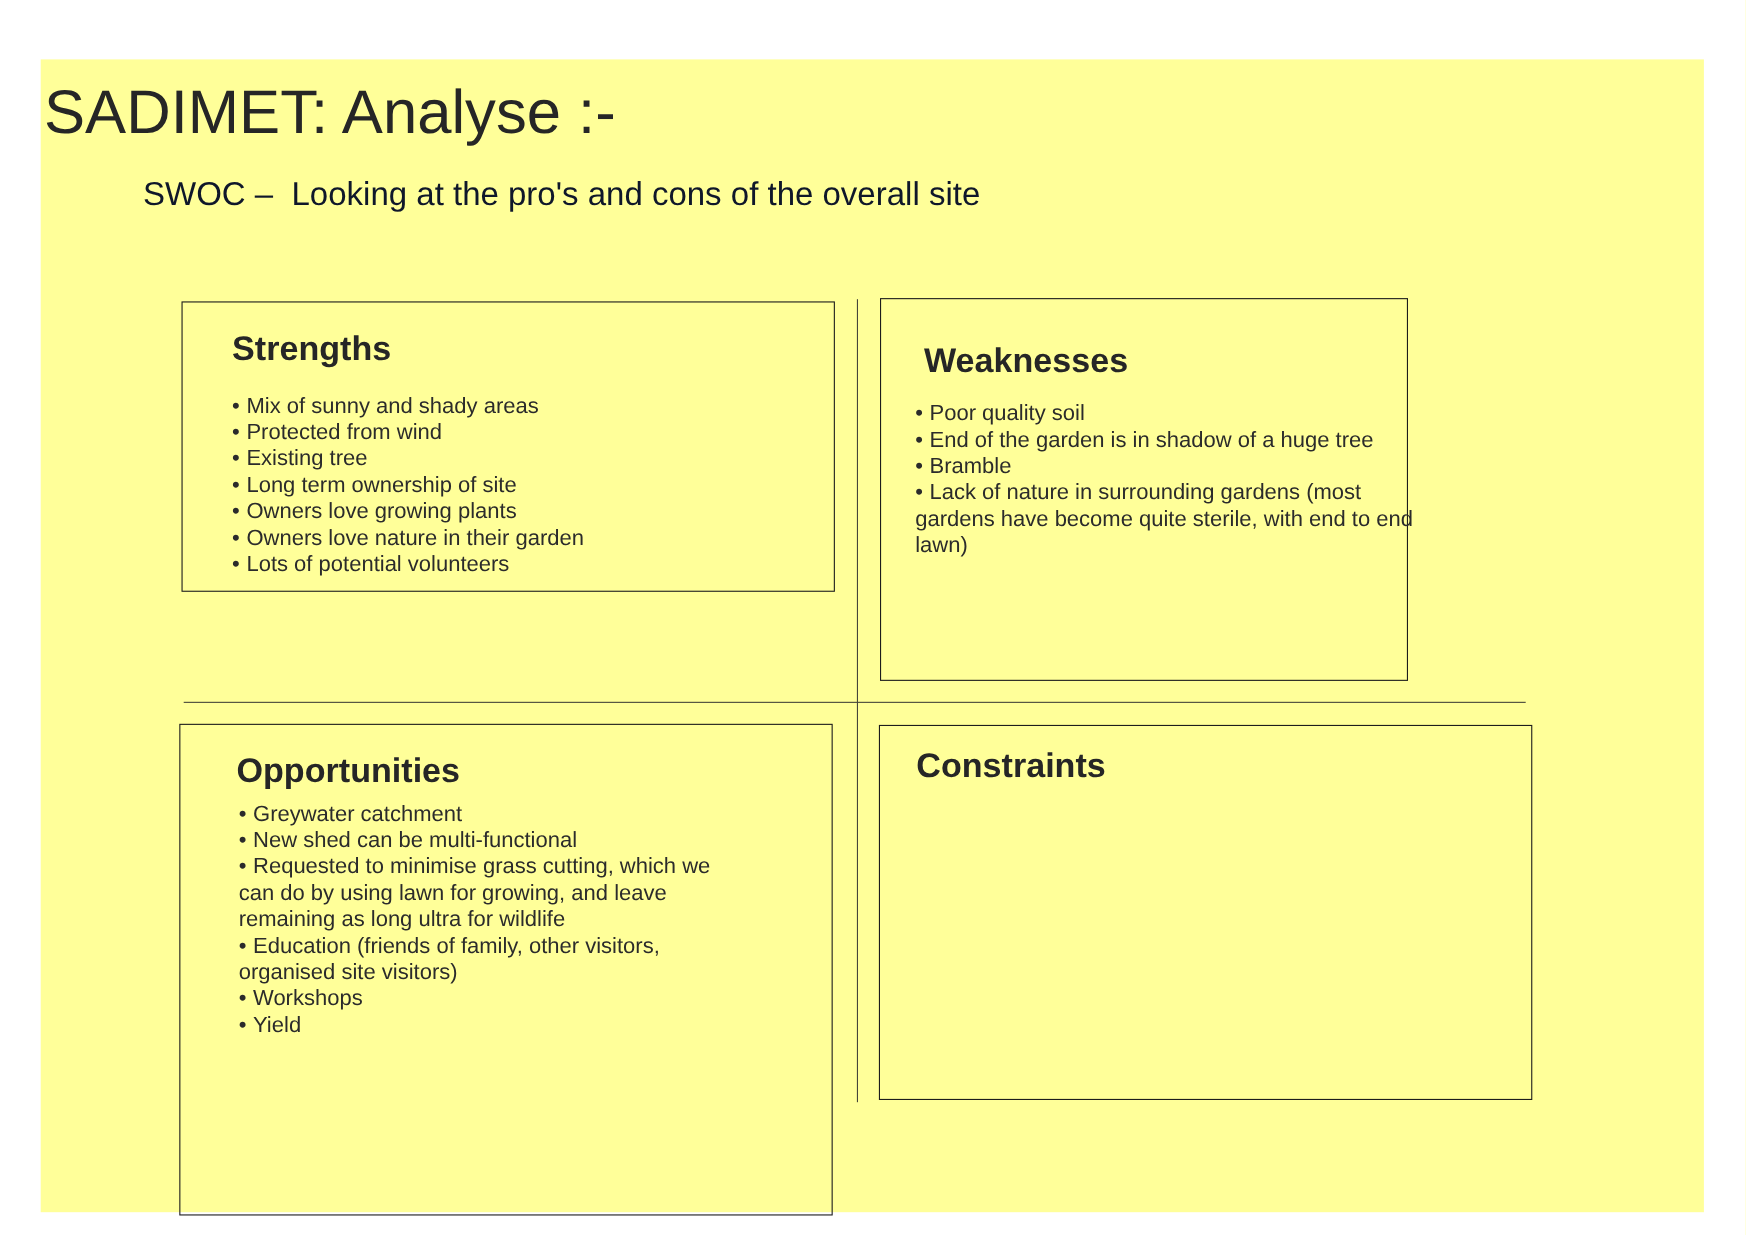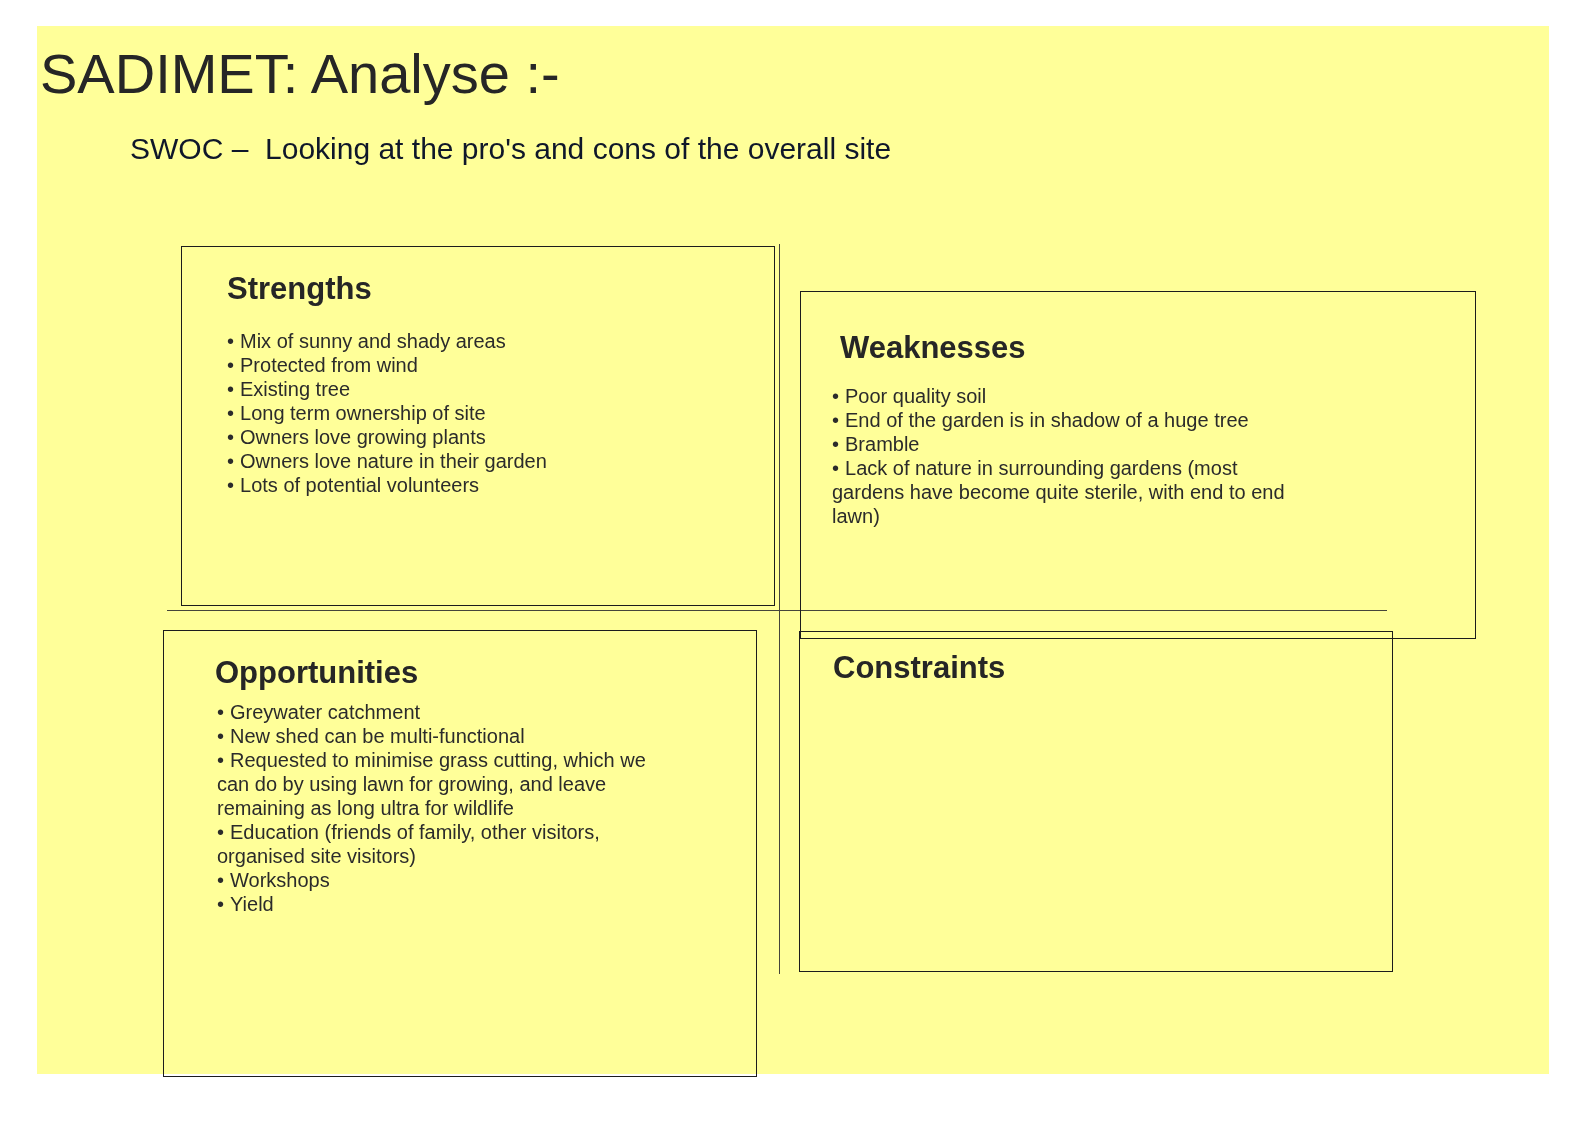--- a/index.html
+++ b/index.html
@@ -7,21 +7,21 @@
   body {
     width: 1587px; height: 1123px;
     background: #ffffff;
     font-family: "Liberation Sans", sans-serif;
     color: #262626;
     position: relative;
     overflow: hidden;
   }
   .slide {
     position: absolute;
-    left: 37px; top: 26px;
+    left: 37px; top: 54px;
     width: 1512px; height: 1048px;
     background: #FFFF99;
   }
   .title {
     position: absolute;
     left: 3px; top: 14px;
     margin: 0;
     font-size: 56px;
     font-weight: 400;
     line-height: 1.2;
@@ -34,22 +34,22 @@
     font-size: 30px;
     line-height: 1.2;
     color: #0f172a;
     white-space: pre;
   }
   .quad {
     position: absolute;
     border: 1.5px solid #1c1c1c;
     background: transparent;
   }
-  .q-strengths     { left: 128px; top: 220px; width: 594px; height: 360px; margin-left: 16px; }
-  .q-weaknesses    { left: 763px; top: 217px; width: 676px; height: 348px; margin-top: 48px; }
+  .q-strengths     { left: 128px; top: 220px; width: 594px; height: 264px; }
+  .q-weaknesses    { left: 763px; top: 217px; width: 480px; height: 348px; }
   .q-opportunities { left: 126px; top: 604px; width: 594px; height: 447px; }
   .q-constraints   { left: 762px; top: 605px; width: 594px; height: 341px; }
   .quad h2 {
     position: absolute;
     margin: 0;
     font-size: 31px;
     font-weight: 700;
     line-height: 1.2;
     color: #262626;
     white-space: pre;

